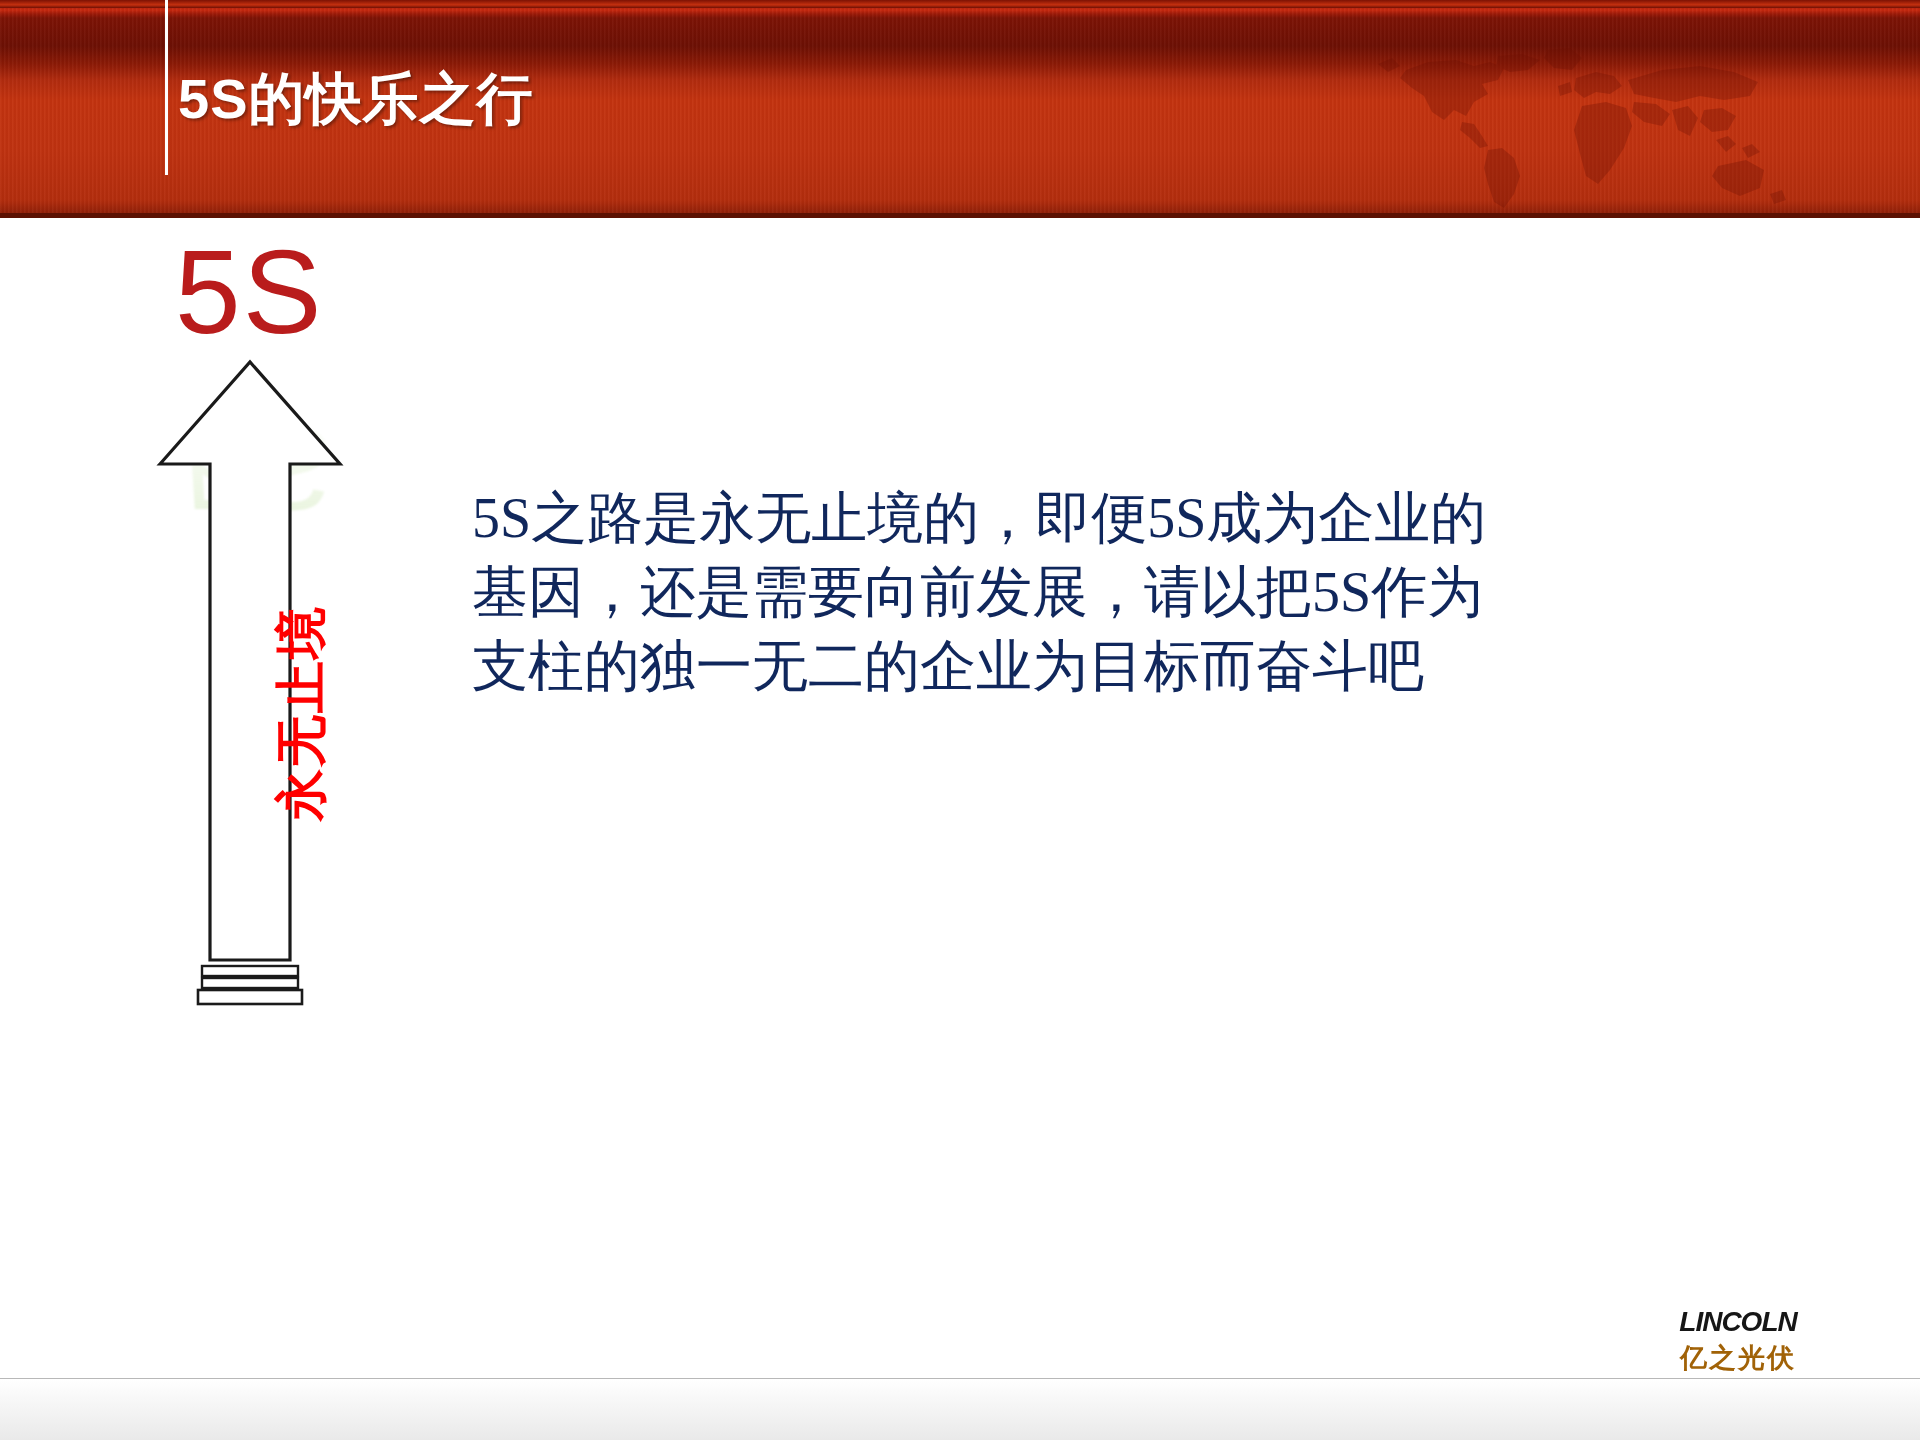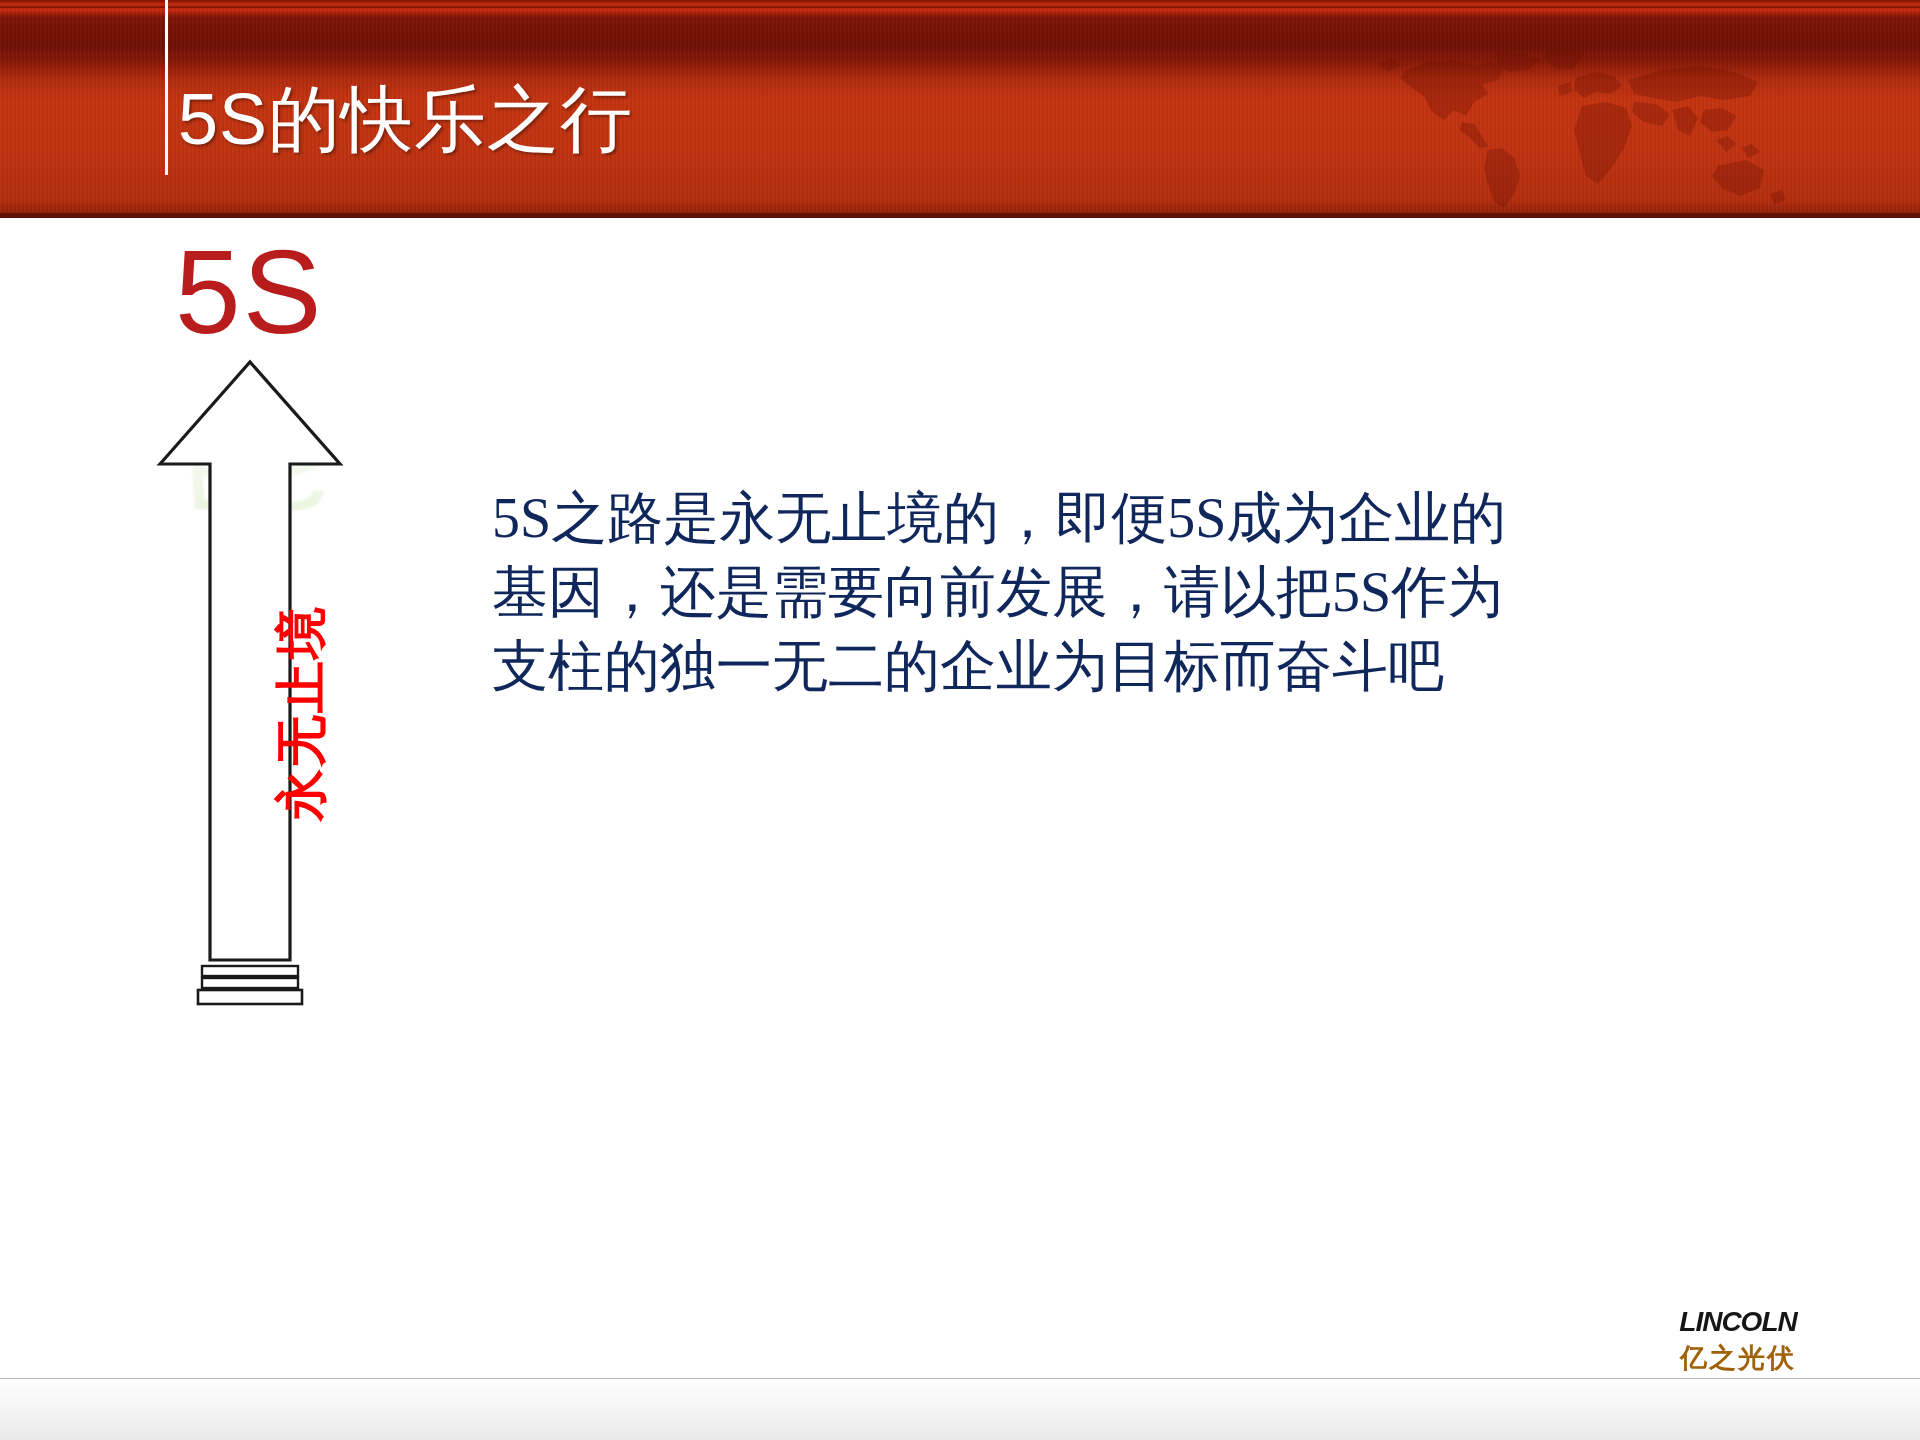--- a/index.html
+++ b/index.html
@@ -80,24 +80,24 @@
     right: 120px;
     top: 44px;
     width: 430px;
     height: 170px;
     opacity: 0.30;
     pointer-events: none;
   }
   .slide-title {
     position: absolute;
     left: 178px;
-    top: 72px;
+    top: 62px;
     color: #ffffff;
-    font-size: 72px;
-    font-weight: normal;
+    font-size: 56px;
+    font-weight: bold;
     letter-spacing: 1px;
     white-space: nowrap;
     text-shadow: 2px 2px 3px rgba(0,0,0,0.35);
     font-family: "Liberation Sans", sans-serif;
   }
 
   
   .green-5s {
     position: absolute;
     left: 175px;
@@ -161,21 +161,21 @@
     position: absolute;
     left: 472px;
     top: 482px;
     width: 1000px;
     color: #10275C;
     font-size: 56px;
     line-height: 1.32;
     font-family: "Liberation Serif", serif;
     letter-spacing: 0px;
   }
-  .body-text .line { white-space: nowrap; margin-left: 20px; }
+  .body-text .line { white-space: nowrap; }
 
   
   .footer-rule {
     position: absolute;
     left: 0;
     top: 1378px;
     width: 1920px;
     height: 1px;
     background: #b8b8b8;
   }

